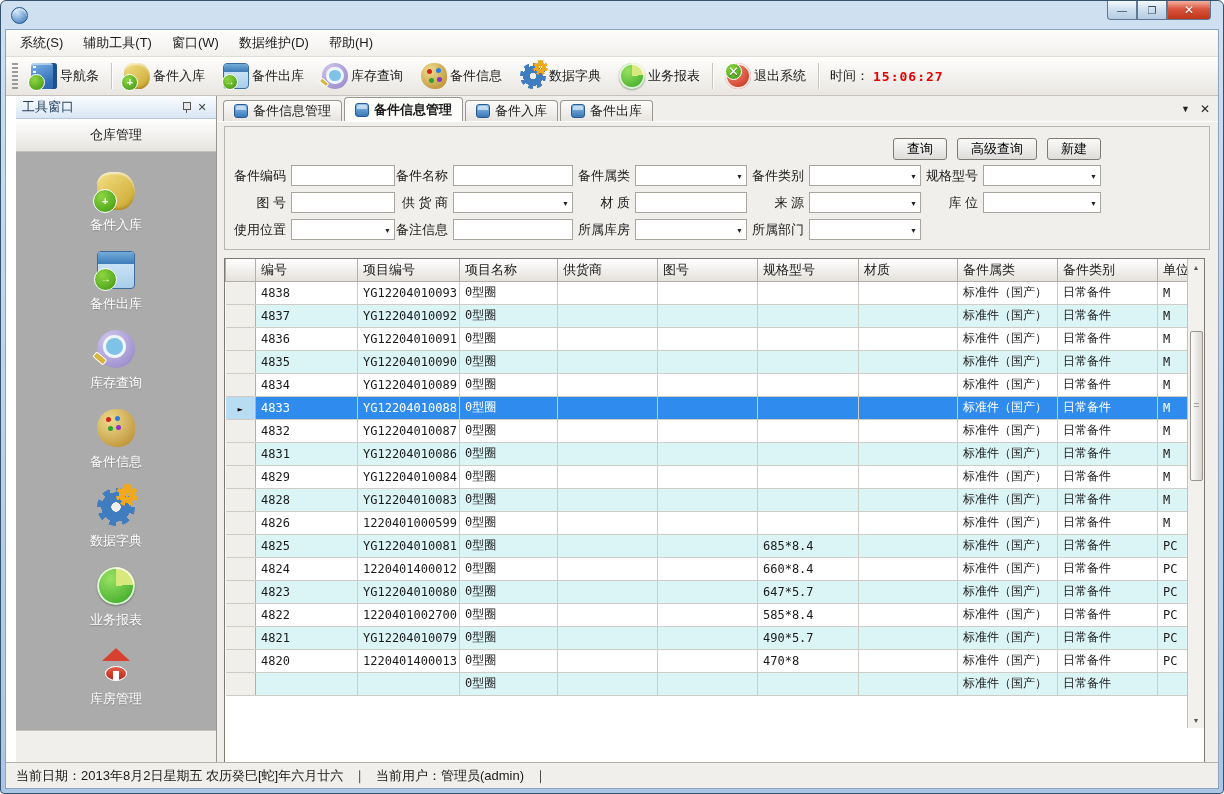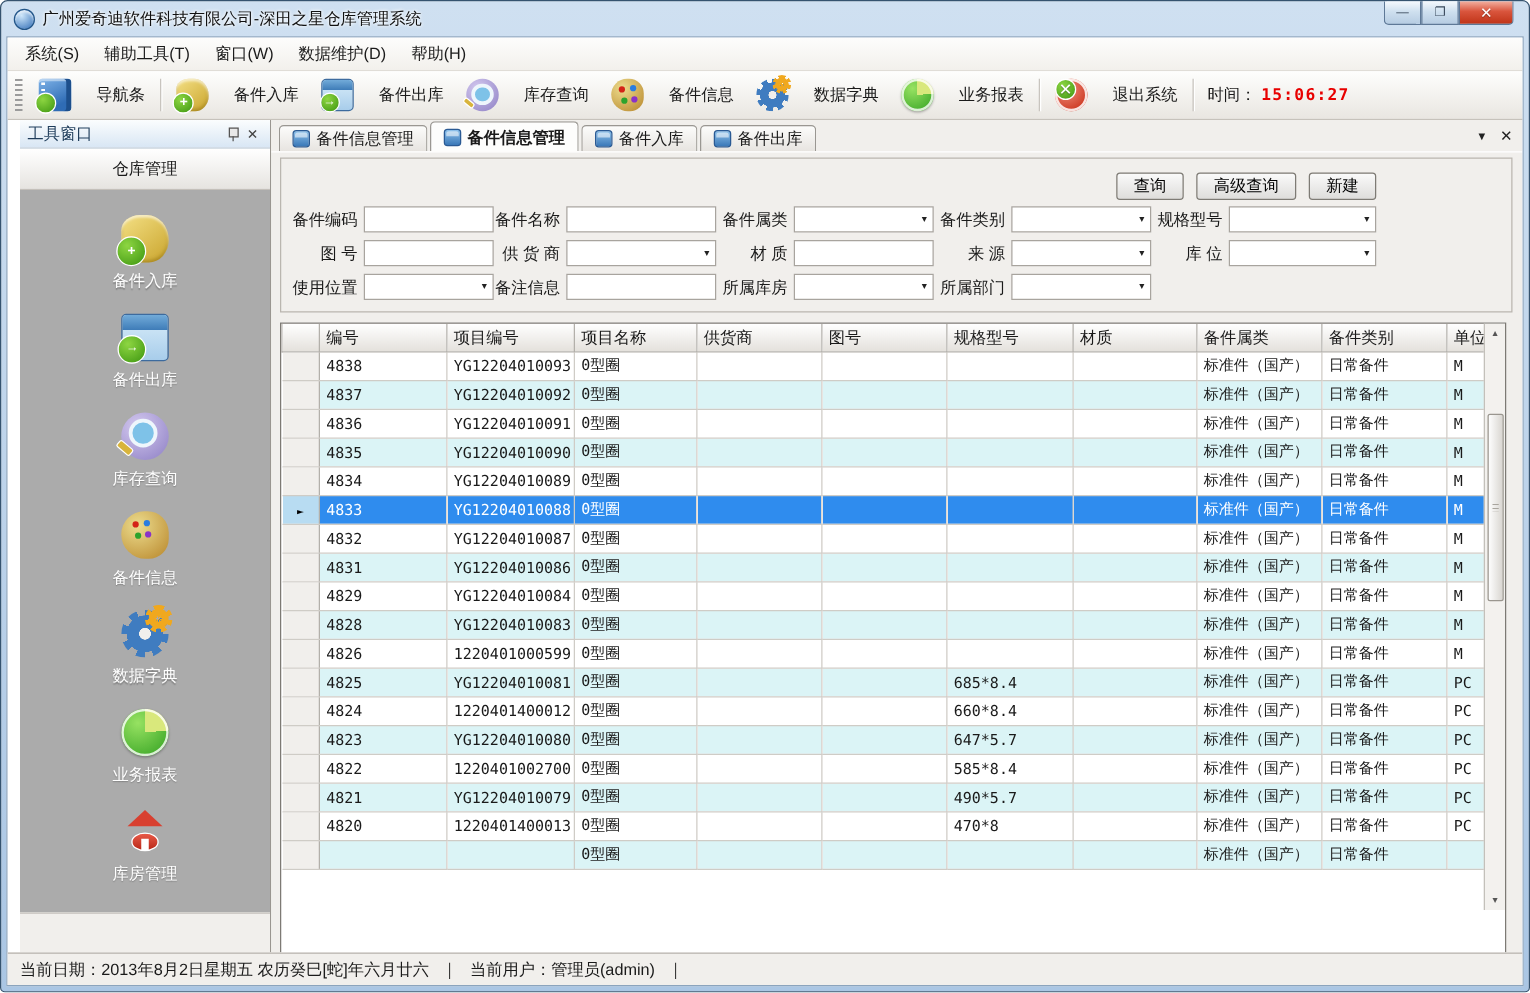--- a/index.html
+++ b/index.html
@@ -26,21 +26,21 @@
   .client { flex:1; display:flex; flex-direction:column; background:#fff;
     border:1px solid #8ba4bd; overflow:hidden; }
   .menubar { height:27px; background:linear-gradient(#fdfdfc,#f2f0ec); display:flex; align-items:center;
     padding:0 4px; border-bottom:1px solid #e0ddd7; }
   .menu-item { padding:4px 10px; font-size:13px; }
   
   .toolbar { height:39px; background:linear-gradient(#fefefd,#e9e6e1); border-bottom:1px solid #c6c2bb;
     display:flex; align-items:center; padding:0 4px; }
   .grip { width:6px; height:26px; margin:0 4px 0 2px;
     background:repeating-linear-gradient(to bottom,#9b9b9b 0 2px,transparent 2px 4px); flex:none; }
-  .tbitem { display:flex; align-items:center; gap:20px; padding:0 9px; height:34px; font-size:13px; }
+  .tbitem { display:flex; align-items:center; gap:3px; padding:0 9px; height:34px; font-size:13px; }
   .tbitem.t-sep { width:1px; padding:0; height:26px; background:#c8c4be; box-shadow:1px 0 0 #fff; margin:0 3px; }
   .tb-time { display:flex; align-items:center; gap:4px; padding:0 8px; font-size:13px; }
   .time-value { color:#e80000; font-weight:bold; font-family:"DejaVu Sans Mono",monospace; letter-spacing:1px; }
   
   .ic { display:inline-block; position:relative; flex:none; }
   .s24 { width:26px; height:26px; }
   .s36 { width:38px; height:38px; }
   .ic-book { background:linear-gradient(155deg,#7fb3e8 0%,#2f6cb5 75%); border-radius:3px;
     box-shadow:inset -4px 0 0 #1d4f8c, inset 0 2px 0 rgba(255,255,255,.45); }
   .ic-book::before { content:""; position:absolute; left:2px; top:3px; bottom:3px; width:3px;
@@ -174,21 +174,20 @@
   .statusbar { height:26px; background:#f1efec; border-top:1px solid #b5b1ab; display:flex; align-items:center;
     padding:0 10px; gap:10px; font-size:13px; flex:none; }
 </style>
 </head>
 <body>
 
 <div class="window">
 
   <div class="titlebar">
     <span class="appicon"></span>
-    <span class="title-text">广州爱奇迪软件科技有限公司-深田之星仓库管理系统</span>
     <div class="winctrl">
       <div class="wbtn min">—</div>
       <div class="wbtn">❐</div>
       <div class="wbtn close">✕</div>
     </div>
   </div>
 
   <div class="client">
 
     <div class="menubar">

